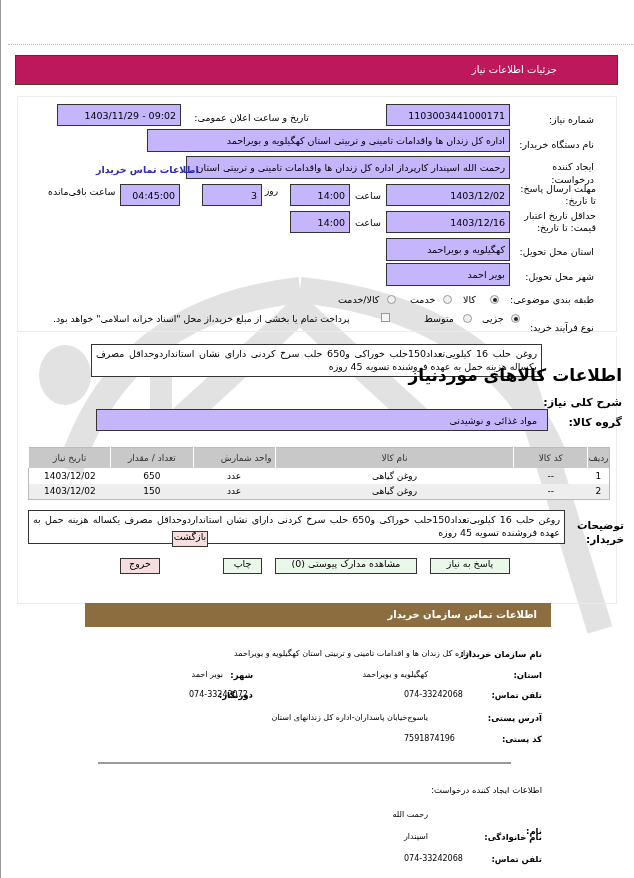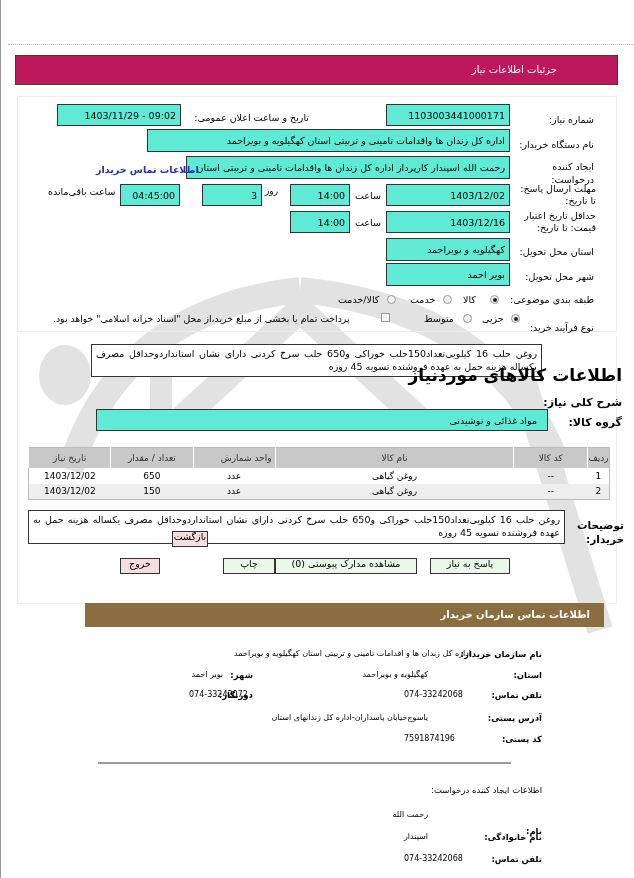--- a/index.html
+++ b/index.html
@@ -6,37 +6,37 @@
   html, body { width: 634px; height: 878px; background: #ffffff; overflow: hidden; }
   body { position: relative; font-family: "DejaVu Sans", sans-serif; font-size: 10px; color: #000; direction: rtl; }
   .abs { position: absolute; }
   .leftline { position:absolute; left:0; top:0; width:1px; height:878px; background:#9a9a9a; }
   .dotline { position:absolute; left:8px; top:44px; width:626px; height:1px; border-top:1px dotted #b8b8b8; }
   .header-bar { position:absolute; left:15px; top:55px; width:603px; height:30px; background:#be185d; border:1px solid #4a3a22; color:#fff; }
   .header-bar span { position:absolute; right:60px; top:8px; font-size:10px; }
   .panel { position:absolute; left:17px; top:96px; width:600px; height:236px; border:1px solid #ececec; }
   .panel2 { position:absolute; left:17px; top:336px; width:600px; height:268px; border:1px solid #ececec; border-top:none; }
   .lbl { position:absolute; font-size:9.5px; white-space:nowrap; text-align:right; }
-  .box { position:absolute; border:1px solid #333; background:#5eead4; font-size:9.5px; padding:0 4px; display:flex; align-items:center; white-space:nowrap; overflow:hidden; }
+  .box { position:absolute; border:1px solid #333; background:#c4b5fd; font-size:9.5px; padding:0 4px; display:flex; align-items:center; white-space:nowrap; overflow:hidden; }
   .box.ltr { direction:ltr; justify-content:flex-end; }
   .box.rtl { justify-content:flex-start;padding-left:10px; }
   .link { color:#2b2bb0; font-weight:bold; }
   .radio { display:inline-block; width:9px; height:9px; border:1px solid #999; border-radius:50%; background:#f0f0f0; vertical-align:middle; position:relative; }
   .radio.on::after { content:""; position:absolute; left:2px; top:2px; width:4px; height:4px; border-radius:50%; background:#222; }
   .check { display:inline-block; width:9px; height:9px; border:1px solid #999; background:#f4f4f4; vertical-align:middle; }
   .bold { font-weight:bold; }
   .desc { position:absolute; border:1px solid #333; background:#fff; font-size:9.5px; line-height:13px; padding:2px 4px; text-align:justify; }
   table.items { position:absolute; left:28px; top:447px; width:582px; border-collapse:collapse; border:1px solid #bbb; font-size:9px; }
   table.items th { background:#c8c8c8; color:#333; font-weight:normal; height:20px; border-left:1px solid #fff; text-align:center; }
   table.items td { height:16px; text-align:center; }
   table.items tr.r2 td { background:#eeeeee; }
   .btn { position:absolute; height:16px; border:1px solid #333; font-size:9.5px; display:flex; align-items:flex-start; justify-content:center; line-height:9px; overflow:hidden; }
   .btn.green { background:#eaf8ea; }
   .btn.pink { background:#f7dede; }
-  .contact-bar { position:absolute; left:85px; top:603px; width:519px; height:24px; background:#8c6d40; color:#fff; }
+  .contact-bar { position:absolute; left:85px; top:603px; width:466px; height:24px; background:#8c6d40; color:#fff; }
   .contact-bar span { position:absolute; right:14px; top:6px; font-size:10px; font-weight:bold; }
   .cl { position:absolute; font-size:8.5px; font-weight:bold; white-space:nowrap; }
   .cv { position:absolute; font-size:8px; white-space:nowrap; }
   .hr { position:absolute; left:98px; top:762px; width:413px; height:2px; background:#999; }
   .wm { position:absolute; pointer-events:none; }
 </style>
 </head>
 <body>
 
 <div class="leftline"></div>
@@ -146,21 +146,21 @@
       <td>1403/12/02</td>
     </tr>
   </tbody>
 </table>
 
 <div class="lbl bold" style="right:10px;top:518px;width:48px;white-space:normal;line-height:14px;font-size:10.5px;">توضیحات خریدار:</div>
 <div class="desc" style="left:28px;top:510px;width:537px;height:34px;">روغن حلب 16 کیلویی‌تعداد150حلب خوراکی و650 حلب سرخ کردنی دارای نشان استانداردوحداقل مصرف یکساله هزینه حمل به عهده فروشنده تسویه 45 روزه</div>
 
 <div class="btn green" style="left:430px;top:558px;width:80px;">پاسخ به نیاز</div>
 <div class="btn green" style="left:275px;top:558px;width:142px;">مشاهده مدارک پیوستی (0)</div>
-<div class="btn green" style="left:223px;top:558px;width:52px;">چاپ</div>
+<div class="btn green" style="left:223px;top:558px;width:39px;">چاپ</div>
 <div class="btn pink" style="left:172px;top:531px;width:36px;">بازگشت</div>
 <div class="btn pink" style="left:120px;top:558px;width:40px;">خروج</div>
 
 <div class="contact-bar">
   <span>اطلاعات تماس سازمان خریدار</span>
 </div>
 
 <div class="cl" style="right:92px;top:649px;">نام سازمان خریدار:</div>
 <div class="cv" style="right:163px;top:649px;">اداره کل زندان ها و اقدامات تامینی و تربیتی استان کهگیلویه و بویراحمد</div>
 

